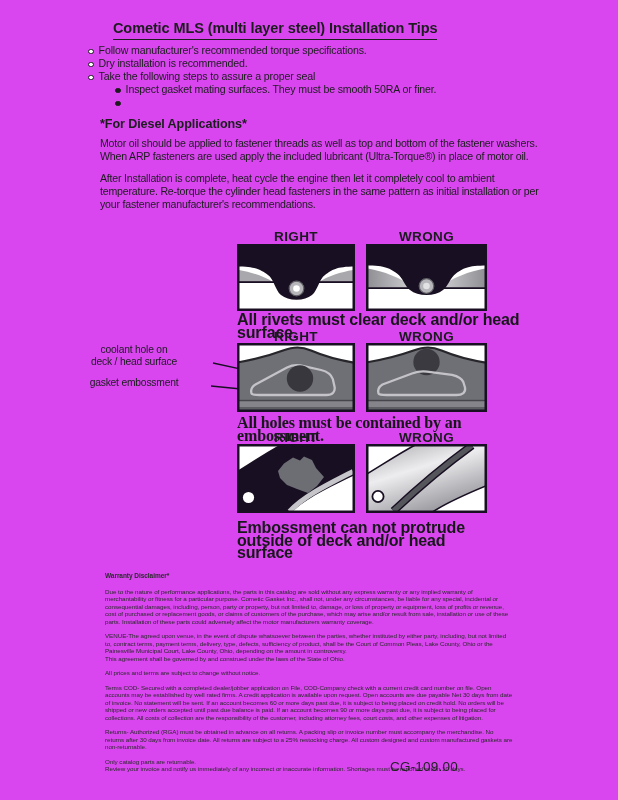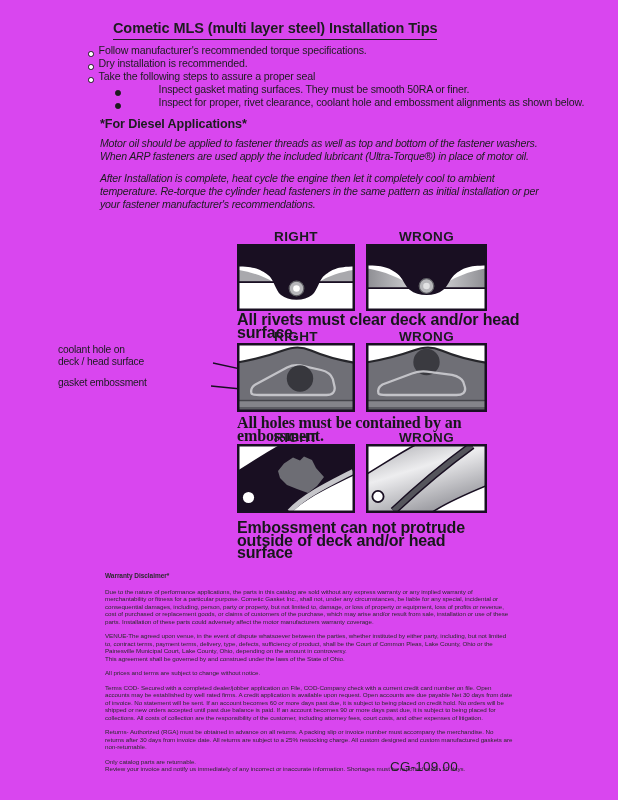--- a/index.html
+++ b/index.html
@@ -8,36 +8,36 @@
     font-family:"Liberation Sans",sans-serif;color:#1c1c1e;
   }
   
   .title{
     position:absolute;left:113px;top:20px;margin:0;
     font-size:14.5px;font-weight:bold;letter-spacing:-0.1px;
     border-bottom:1.6px solid #1c1c1e;padding-bottom:3px;
   }
   
   .tips{position:absolute;left:88px;top:44px;width:500px;font-size:10.6px;letter-spacing:-0.15px;}
-  .tip{display:flex;align-items:flex-end;line-height:13px;}
+  .tip{display:flex;align-items:flex-start;line-height:13px;}
   .tip .marker{flex:0 0 auto;width:3.6px;height:3.6px;border-radius:50%;margin:4.5px 5px 0 0;}
   .marker.open{border:1.1px solid #1c1c1e;background:#fff;}
   .marker.filled{background:#1c1c1e;border:1.1px solid #1c1c1e;}
-  .tip.sub{margin-left:27px;gap:33px;}
+  .tip.sub{margin-left:27px;}
   
   .diesel{position:absolute;left:100px;top:117px;width:452px;font-size:10.6px;letter-spacing:-0.2px;}
   .diesel-heading{font-size:12.6px;font-weight:bold;letter-spacing:-0.1px;margin:0 0 6px 0;}
-  .para{margin:0 0 9px 0;line-height:13px;font-style:italic;}
+  .para{margin:0 0 9px 0;line-height:13px;}
   .para.note{margin-top:-3px;}
   
   .dlabel{position:absolute;width:118px;text-align:center;font-size:13.5px;font-weight:600;letter-spacing:0.4px;color:#1b1b1f;}
   .dlabel.wide{width:121px;}
   .dbox{position:absolute;line-height:0;}
   .dcaption{position:absolute;font-size:16px;font-weight:bold;letter-spacing:-0.15px;line-height:12.5px;color:#17171a;}
-  .annot{position:absolute;text-align:left;font-size:10.3px;line-height:11.5px;letter-spacing:-0.2px;color:#1b1b1f;}
+  .annot{position:absolute;text-align:center;font-size:10.3px;line-height:11.5px;letter-spacing:-0.2px;color:#1b1b1f;}
   .leaders{position:absolute;left:205px;top:355px;}
   .leaders line{stroke:#190f22;stroke-width:1.3;}
   
   .warranty{position:absolute;left:105px;top:572px;width:409px;font-size:6.25px;line-height:7.5px;letter-spacing:-0.05px;color:#2a2a2c;}
   .w-head{font-weight:bold;margin:0 0 8px 0;font-size:6.5px;}
   .wp{margin:0 0 7px 0;}
   .wp.tight{margin:0;}
   
   .footer-code{position:absolute;left:390px;top:759px;font-size:13.5px;letter-spacing:0.2px;color:#222226;}
 </style>
@@ -60,21 +60,20 @@
     <div class="tip">
       <span class="marker open"></span>
       <span>Take the following steps to assure a proper seal</span>
     </div>
     <div class="tip sub">
       <span class="marker filled"></span>
       <span>Inspect gasket mating surfaces. They must be smooth 50RA or finer.</span>
     </div>
     <div class="tip sub">
       <span class="marker filled"></span>
-      <span>Inspect for proper, rivet clearance, coolant hole and embossment alignments as shown below.</span>
     </div>
   </div>
 
   <div class="diesel">
     <div class="diesel-heading">*For Diesel Applications*</div>
     <p class="para">Motor oil should be applied to fastener threads as well as top and bottom of the fastener washers. When ARP fasteners are used apply the included lubricant (Ultra-Torque®) in place of motor oil.</p>
     <p class="para">After Installation is complete, heat cycle the engine then let it completely cool to ambient temperature. Re-torque the cylinder head fasteners in the same pattern as initial installation or per your fastener manufacturer's recommendations.</p>
   </div>
 
   <div class="dlabel" style="left:237px;top:229px;">RIGHT</div>

